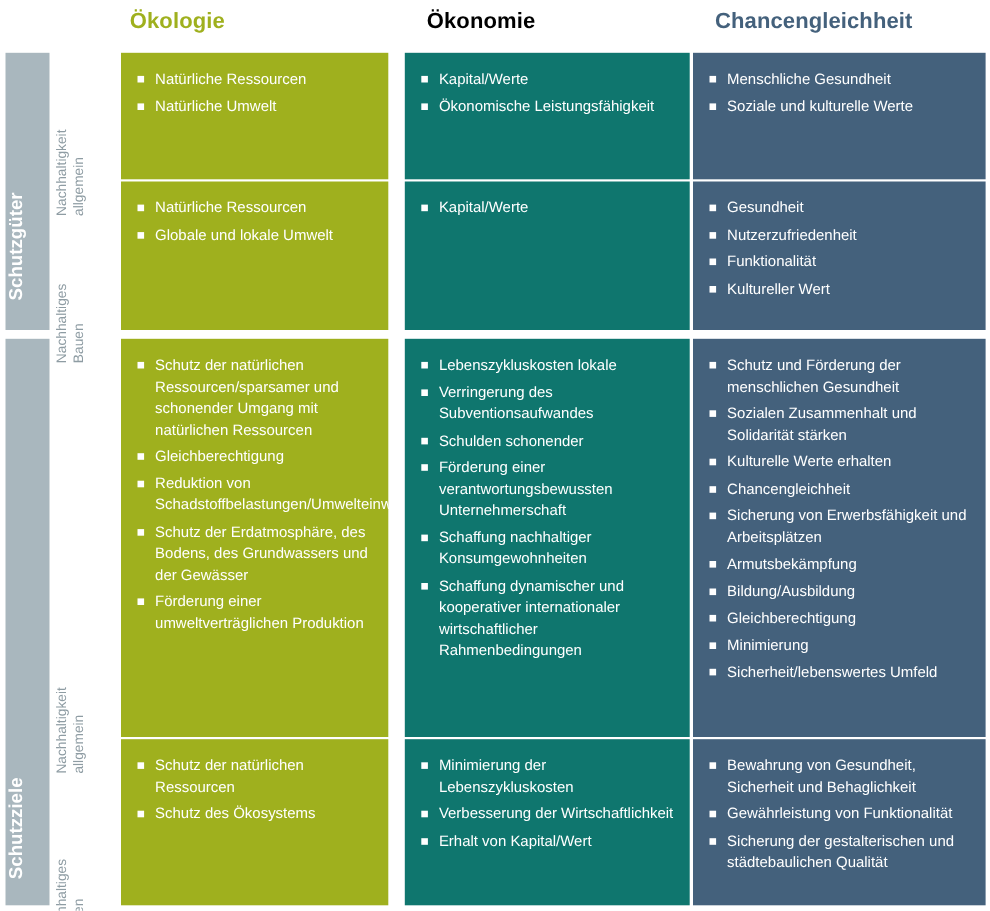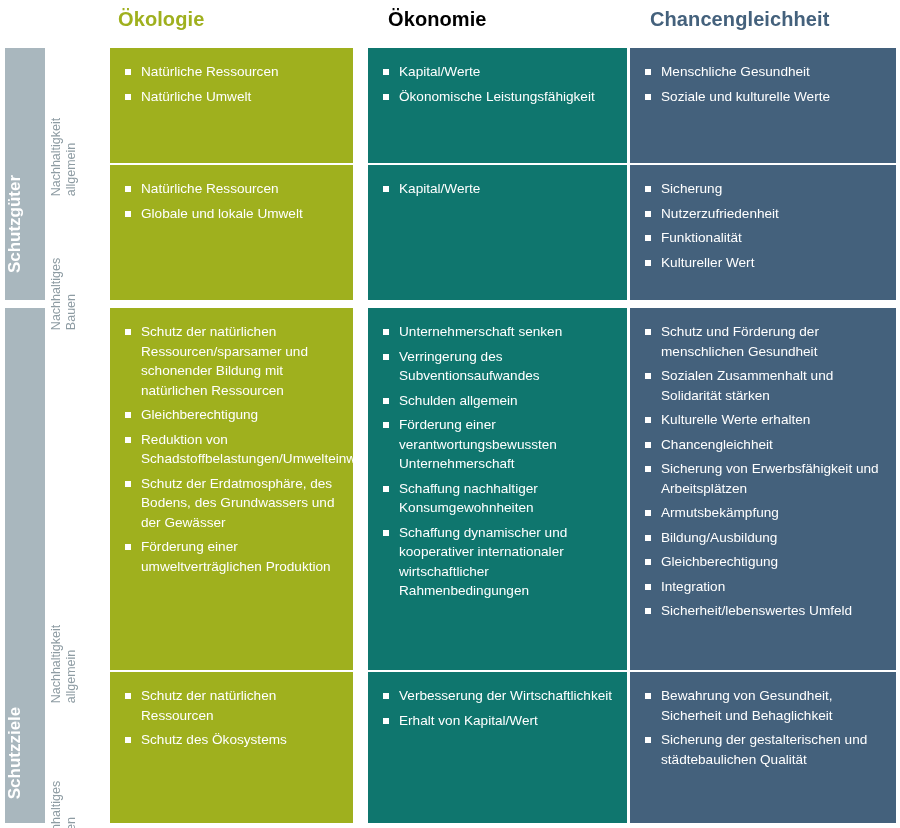--- a/index.html
+++ b/index.html
@@ -159,73 +159,75 @@
         <li>Globale und lokale Umwelt</li>
       </ul>
   </div>
   <div class="cell red c-red r2">
     <ul>
         <li>Kapital/Werte</li>
       </ul>
   </div>
   <div class="cell blue c-blue r2">
     <ul>
-        <li>Sicherung</li>
+        <li>Gesundheit</li>
         <li>Nutzerzufriedenheit</li>
         <li>Funktionalität</li>
         <li>Kultureller Wert</li>
       </ul>
   </div>
 
   <div class="cell green c-green r3">
     <ul>
-        <li>Schutz der natürlichen Ressourcen/sparsamer und schonender Bildung mit natürlichen Ressourcen</li>
+        <li>Schutz der natürlichen Ressourcen/sparsamer und schonender Umgang mit natürlichen Ressourcen</li>
         <li>Gleichberechtigung</li>
         <li>Reduktion von Schadstoffbelastungen/Umwelteinwirkungen</li>
         <li>Schutz der Erdatmosphäre, des Bodens, des Grundwassers und der Gewässer</li>
         <li>Förderung einer umweltverträglichen Produktion</li>
       </ul>
   </div>
   <div class="cell red c-red r3">
     <ul>
-        <li>Unternehmerschaft senken</li>
+        <li>Lebenszykluskosten lokale</li>
         <li>Verringerung des Subventionsaufwandes</li>
-        <li>Schulden allgemein</li>
+        <li>Schulden schonender</li>
         <li>Förderung einer verantwortungsbewussten Unternehmerschaft</li>
         <li>Schaffung nachhaltiger Konsumgewohnheiten</li>
         <li>Schaffung dynamischer und kooperativer internationaler wirtschaftlicher Rahmenbedingungen</li>
       </ul>
   </div>
   <div class="cell blue c-blue r3">
     <ul>
         <li>Schutz und Förderung der menschlichen Gesundheit</li>
         <li>Sozialen Zusammenhalt und Solidarität stärken</li>
         <li>Kulturelle Werte erhalten</li>
         <li>Chancengleichheit</li>
         <li>Sicherung von Erwerbsfähigkeit und Arbeitsplätzen</li>
         <li>Armutsbekämpfung</li>
         <li>Bildung/Ausbildung</li>
         <li>Gleichberechtigung</li>
-        <li>Integration</li>
+        <li>Minimierung</li>
         <li>Sicherheit/lebenswertes Umfeld</li>
       </ul>
   </div>
 
   <div class="cell green c-green r4">
     <ul>
         <li>Schutz der natürlichen Ressourcen</li>
         <li>Schutz des Ökosystems</li>
       </ul>
   </div>
   <div class="cell red c-red r4">
     <ul>
+        <li>Minimierung der Lebenszykluskosten</li>
         <li>Verbesserung der Wirtschaftlichkeit</li>
         <li>Erhalt von Kapital/Wert</li>
       </ul>
   </div>
   <div class="cell blue c-blue r4">
     <ul>
         <li>Bewahrung von Gesundheit, Sicherheit und Behaglichkeit</li>
+        <li>Gewährleistung von Funktionalität</li>
         <li>Sicherung der gestalterischen und städtebaulichen Qualität</li>
       </ul>
   </div>
 
 </div>
 
 </body></html>

